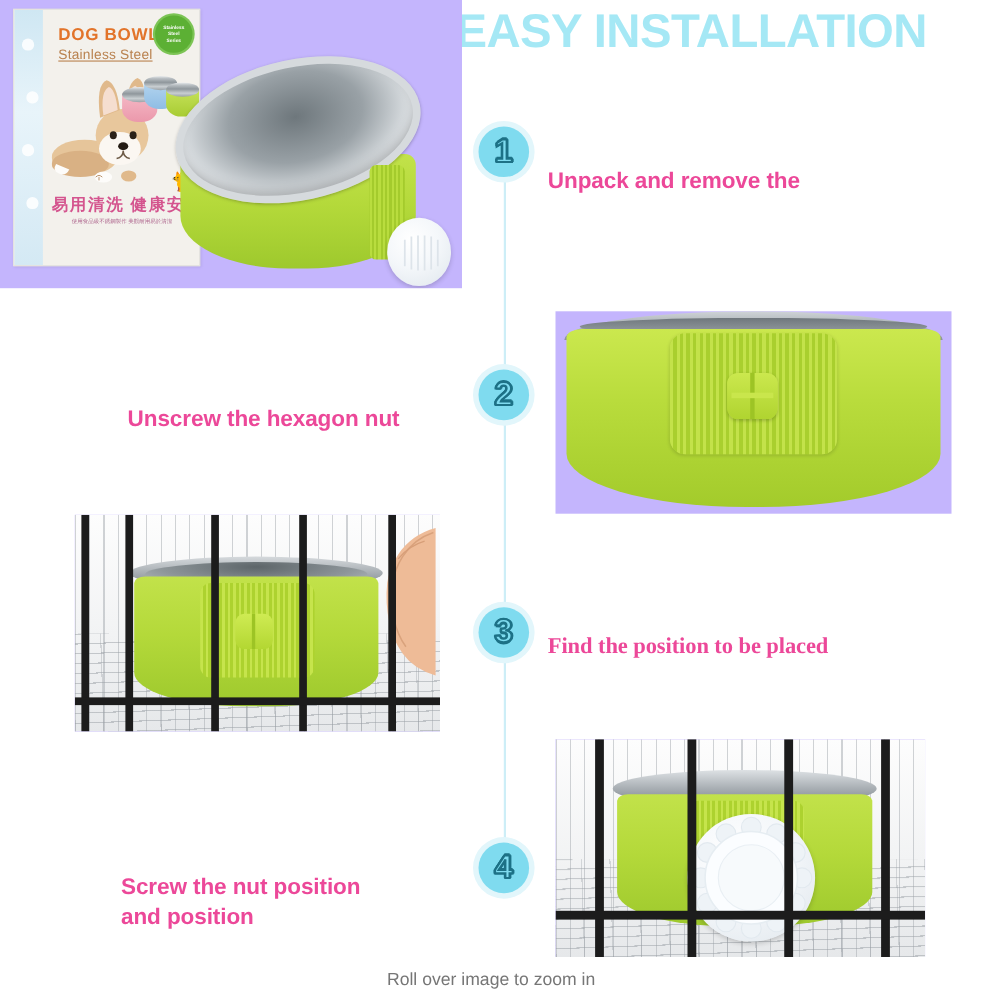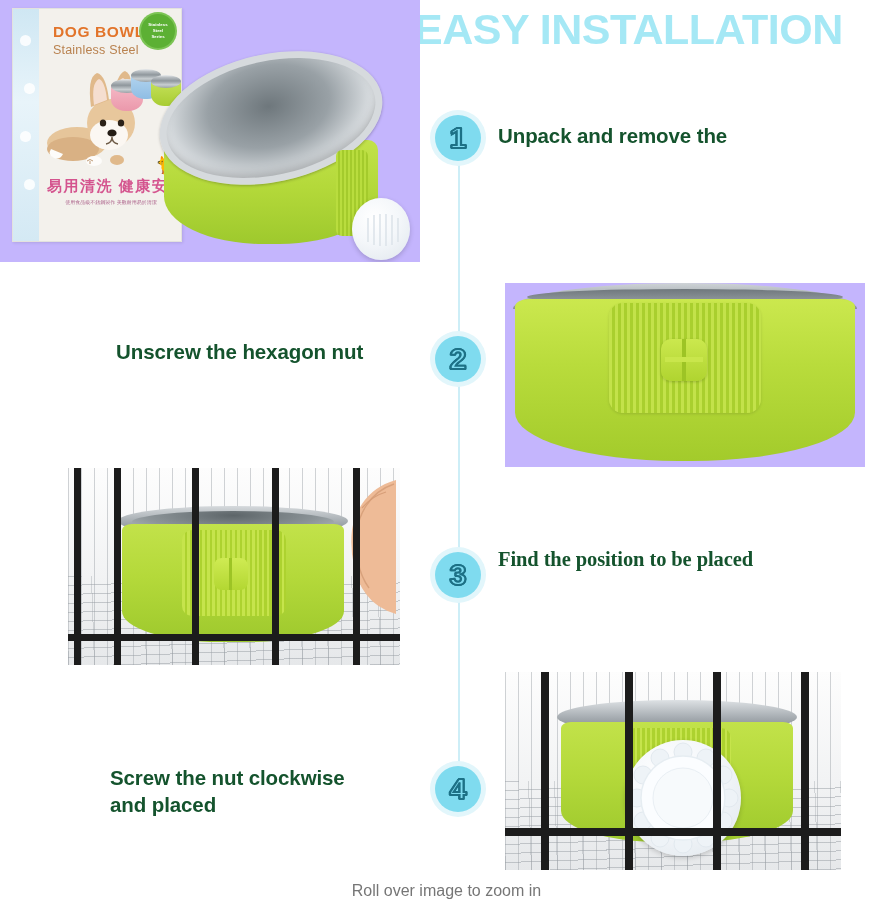--- a/index.html
+++ b/index.html
@@ -65,23 +65,24 @@
     text-shadow:
       -1.4px 0 #1d7186, 1.4px 0 #1d7186,
       0 -1.4px #1d7186, 0 1.4px #1d7186;
     font-family: "Liberation Sans", sans-serif;
   }
 
   .step-text {
     position: absolute;
     font-size: 20.5px;
     font-weight: bold;
-    color: #14532d;
+    color: #ec4899;
     line-height: 1.32;
     letter-spacing: -0.1px;
+    margin-top: 29px;
   }
   .step-text.right { text-align: left; }
   .step-text.left  { text-align: left; }
 
   
   .photo {
     position: absolute;
     overflow: hidden;
     background: #c4b5fd;
   }
@@ -118,21 +119,21 @@
     border-radius: 50% 50% 45% 45%;
     opacity: .85;
   }
   .pkg-title {
     position: absolute; left: 40px; top: 14px;
     font-size: 15.5px; font-weight: bold;
     color: #e2742a; letter-spacing: .6px;
   }
   .pkg-sub {
     position: absolute; left: 40px; top: 34px;
-    font-size: 12.5px; color: #b9824f; letter-spacing: .2px;
+    font-size: 12.5px; color: #b9824f; letter-spacing: .2px; text-decoration: underline;
   }
   .pkg-badge {
     position: absolute; right: 6px; top: 5px;
     width: 34px; height: 34px;
     border-radius: 50%;
     background: #5cb034;
     color: #ffffff;
     font-size: 4.4px;
     font-weight: bold;
     line-height: 1.35;
@@ -418,19 +419,19 @@
     <div class="bar-v" style="left:120px; top:0; width:8px; height:198px;"></div>
     <div class="bar-v" style="left:208px; top:0; width:8px; height:198px;"></div>
     <div class="bar-v" style="left:296px; top:0; width:8px; height:198px;"></div>
     <div class="bar-h" style="left:0; top:156px; width:336px; height:8px;"></div>
   </div>
 
   <div class="step-circle" style="left:435px; top:766px;">
     <span class="num">4</span>
   </div>
   <div class="step-text left" style="left:110px; top:764px; width:300px;">
-    <div>Screw the nut clockwise</div>
-    <div>and placed</div>
+    <div>Screw the nut position</div>
+    <div>and position</div>
   </div>
 
   <div class="caption">Roll over image to zoom in</div>
 
 </div>
 
 </body></html>

